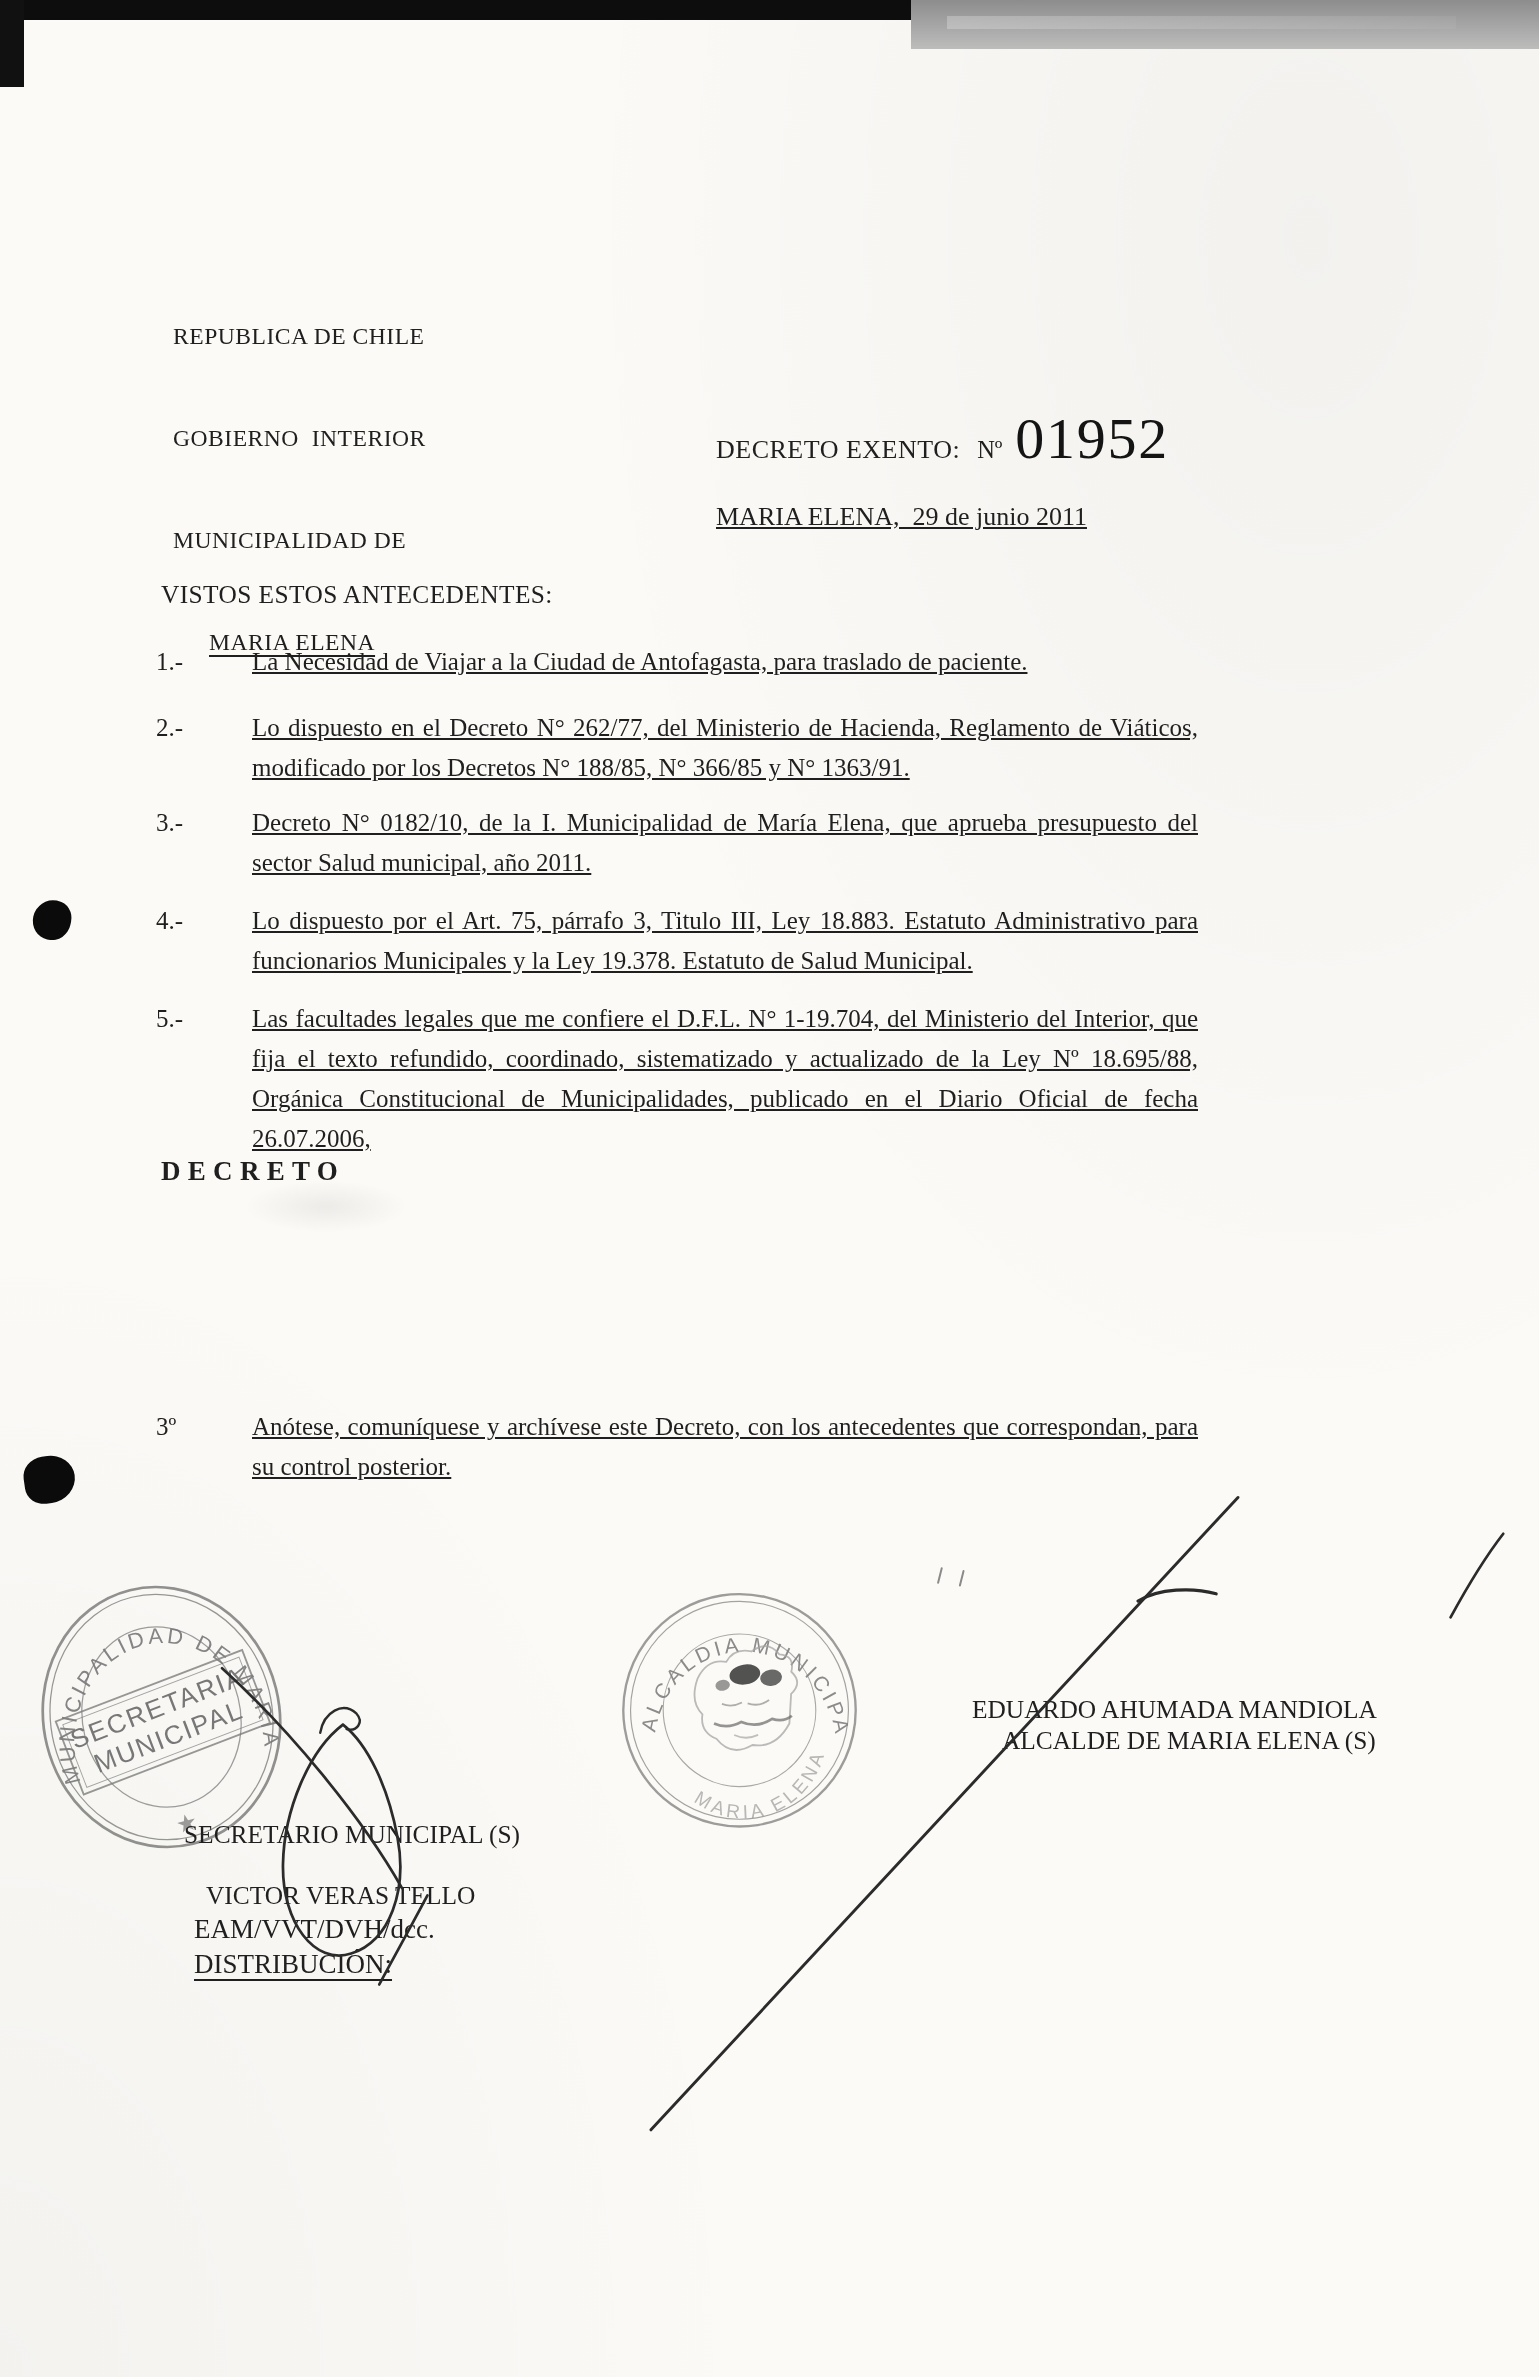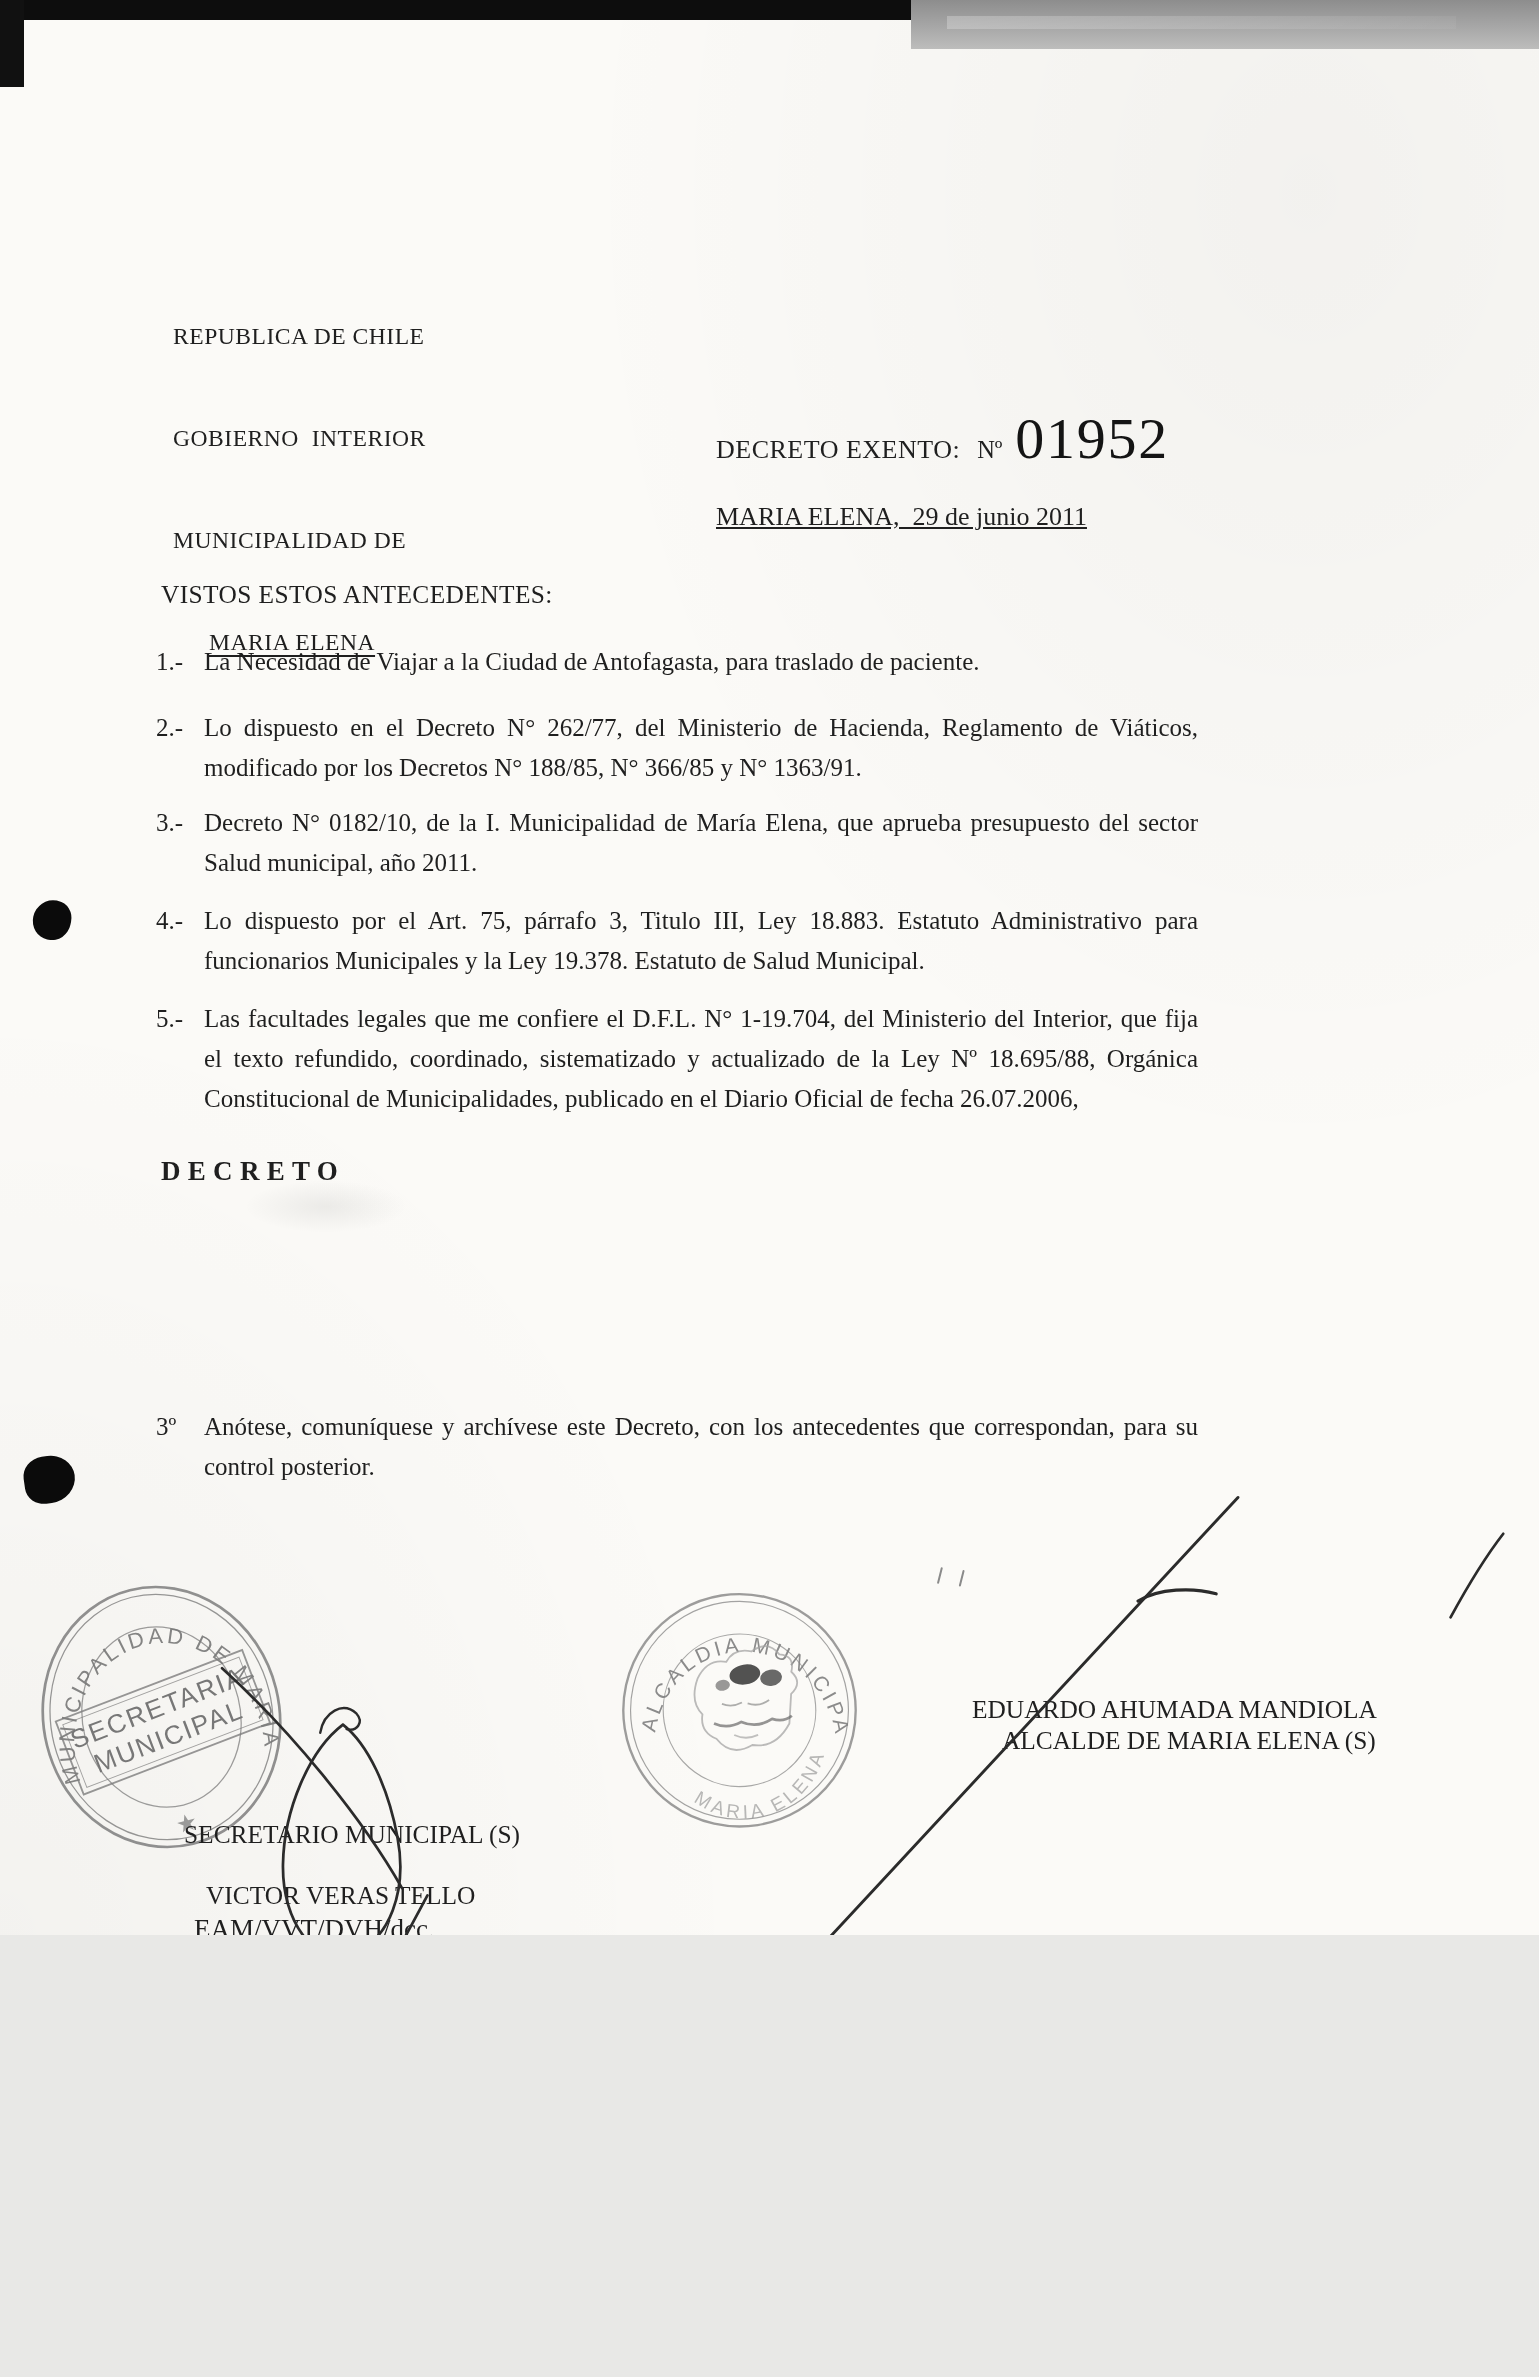--- a/index.html
+++ b/index.html
@@ -1,17 +1,17 @@
 <!DOCTYPE html>
 <html style="font-size:14.5px"><head>
 <meta charset="utf-8">
 <style>
   html,body{margin:0;padding:0;background:#e8e8e6;}
   .page{
-    position:relative;width:1540px;height:1935px;overflow:hidden;
+    position:relative;width:1540px;height:2377px;overflow:hidden;
     background:
       radial-gradient(ellipse at 85% 10%, rgba(0,0,0,0.035), rgba(0,0,0,0) 40%),
       radial-gradient(ellipse at 0% 100%, rgba(0,0,0,0.03), rgba(0,0,0,0) 35%),
       #fbfaf7;
     font-family:"Liberation Serif", serif;
     color:#1f1f1f;
   }
   .abs{position:absolute;}
   
   .topbar{left:0;top:0;width:1540px;height:20px;background:#0d0d0d;}
@@ -31,21 +31,21 @@
   
   .decrow{left:716px;top:405px;display:flex;align-items:baseline;white-space:pre;}
   .dec-label{font-size:26px;letter-spacing:0.5px;}
   .dec-no{font-size:24.5px;margin-left:17px;}
   .dec-num{font-size:58px;letter-spacing:1.8px;margin-left:12.7px;color:#141414;}
   .dateline{left:716px;top:502px;font-size:26px;white-space:pre;text-decoration:underline;}
   
   .sect-title{left:161px;top:580px;font-size:25.4px;letter-spacing:0.4px;}
   .item{left:156px;width:1042px;font-size:25px;line-height:40px;}
   .item .num{position:absolute;left:0;top:0;}
-  .item .txt{margin-left:48px;text-align:justify;}
+  .item .txt{margin-left:96px;text-align:justify;text-decoration:underline;}
   .item .txt b{font-weight:bold;}
   .v1{top:642px;} .v2{top:708px;} .v3{top:803px;} .v4{top:901px;} .v5{top:999px;}
   .d-title{left:161px;top:1156px;font-size:27px;font-weight:bold;letter-spacing:7.3px;}
   .d1{top:1243px;} .d2{top:1348px;} .d3{top:1407px;}
   
   .sig-name{font-size:25.4px;line-height:30px;white-space:pre;}
   .sec-name{left:206px;top:1880px;}
   .sec-title{left:184px;top:1819px;}
   .mayor-name{left:972px;top:1694px;}
   .mayor-title{left:1002px;top:1725px;}

